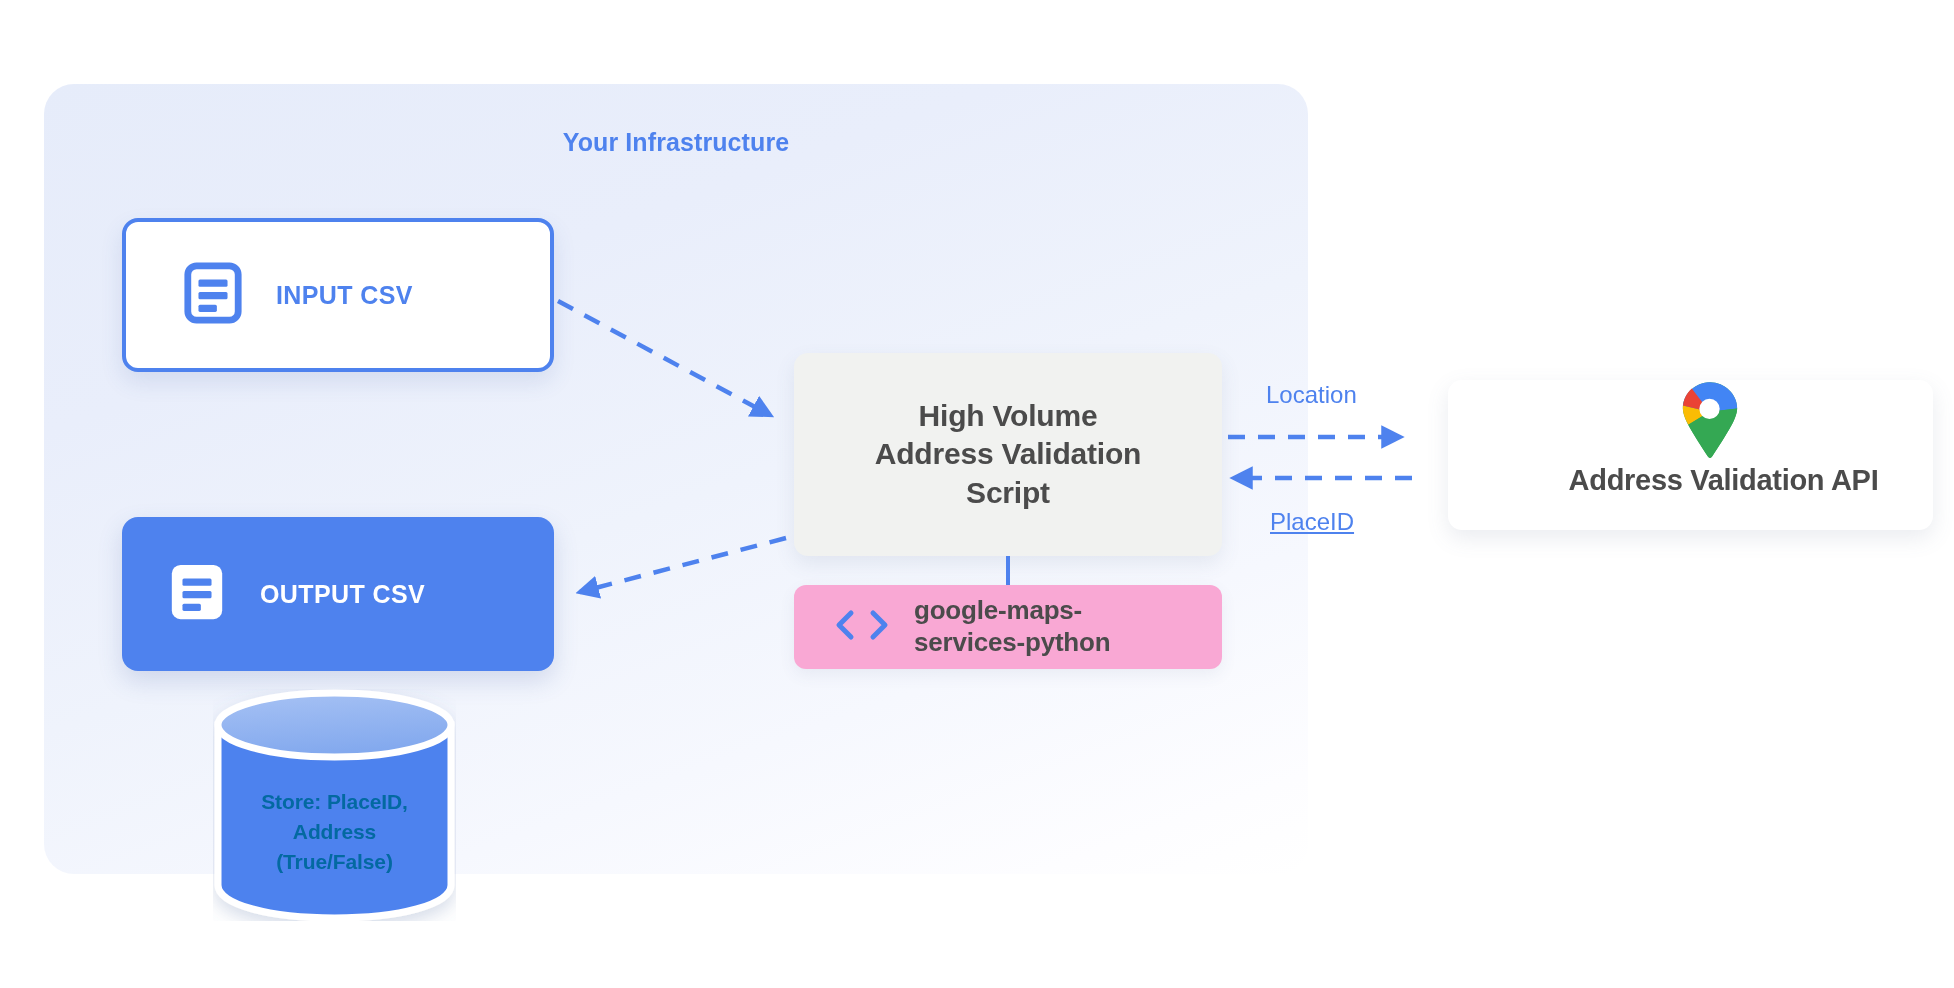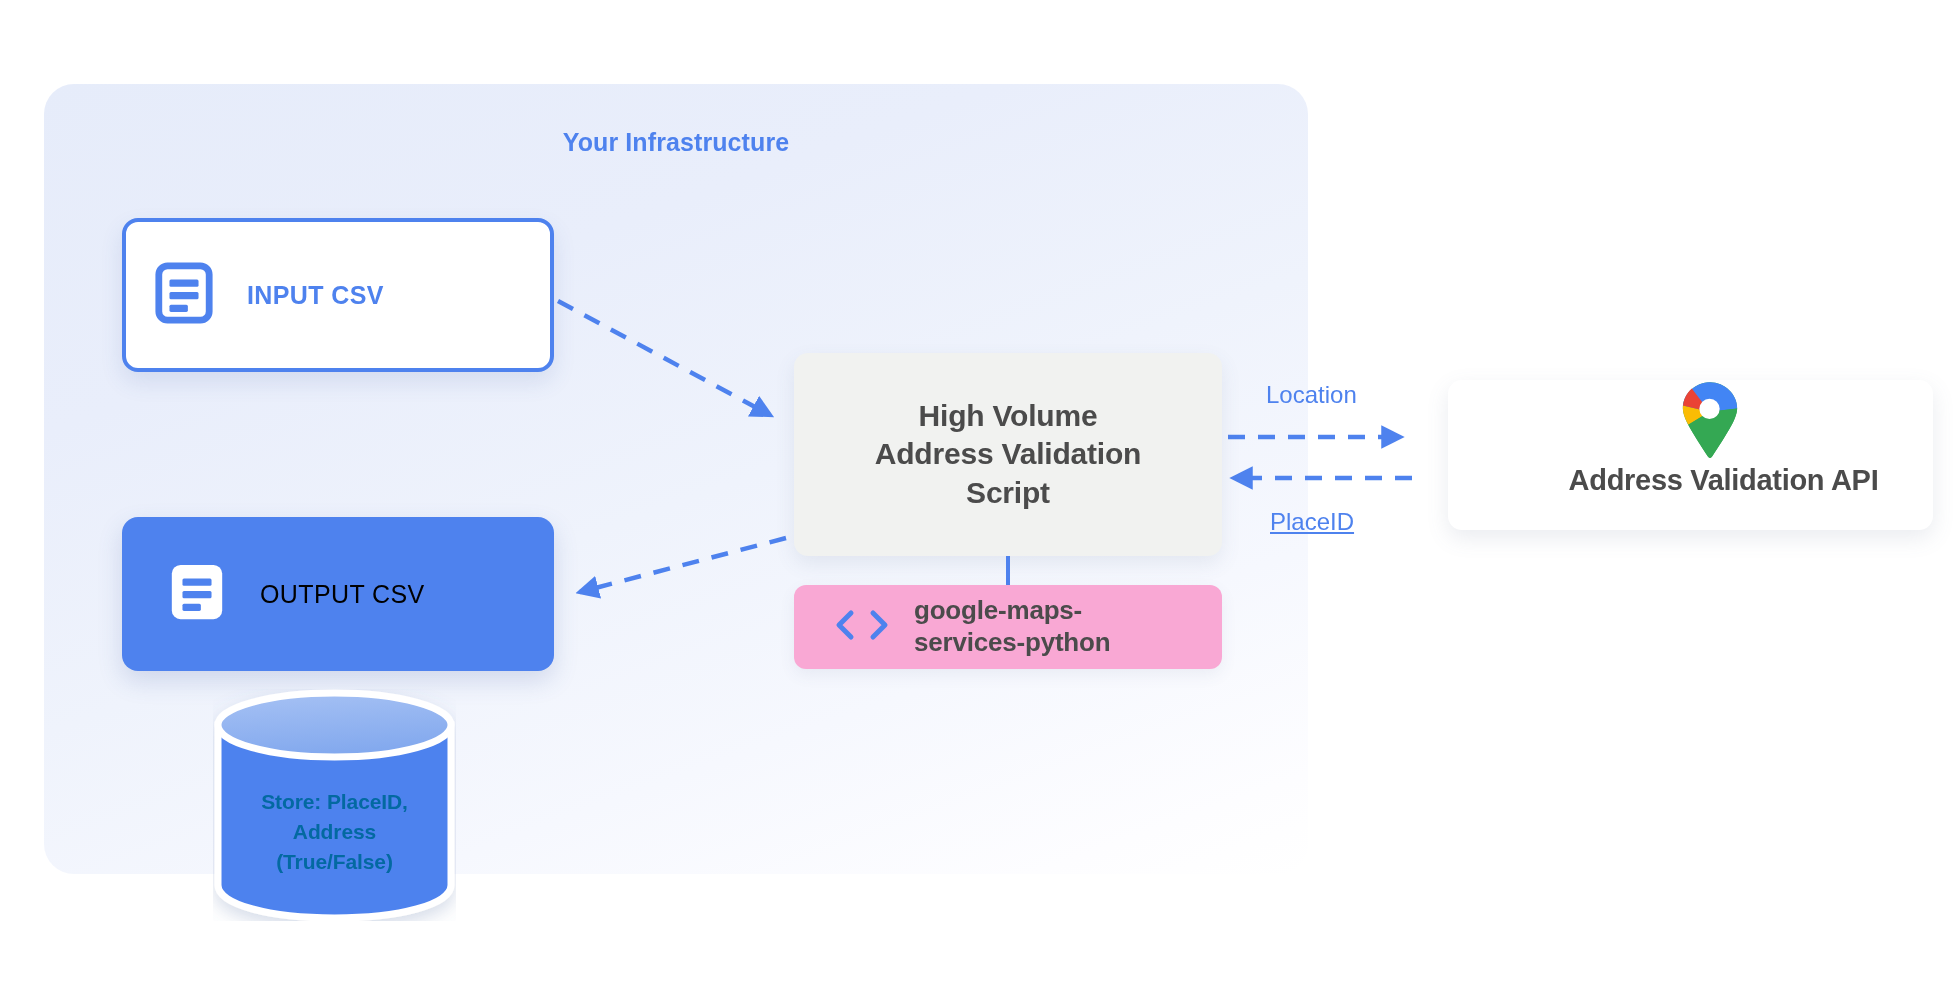--- a/index.html
+++ b/index.html
@@ -63,21 +63,21 @@
 
   
   .input-csv {
     left: 122px;
     top: 170px;
     width: 432px;
     height: 154px;
     background: #ffffff;
     border: 4px solid #4e82ee;
     border-radius: 16px;
-    padding-left: 27px;
+    padding-left: 56px;
     box-shadow: 0 10px 22px rgba(60, 90, 160, 0.13);
   }
   .input-csv .card-label {
     font-size: 25px;
     font-weight: 700;
     color: #4e82ee;
     letter-spacing: 0.4px;
     margin-left: 32px;
   }
 
@@ -87,22 +87,22 @@
     top: 469px;
     width: 432px;
     height: 154px;
     background: #4e82ee;
     border-radius: 16px;
     padding-left: 44px;
     box-shadow: 0 10px 24px rgba(60, 90, 160, 0.18);
   }
   .output-csv .card-label {
     font-size: 25px;
-    font-weight: 400;
-    color: #000000;
+    font-weight: 700;
+    color: #ffffff;
     letter-spacing: 0.4px;
     margin-left: 32px;
   }
 
   
   .doc-icon { width: 62px; height: 62px; flex: 0 0 auto; }
 
   
   .script-box {
     position: absolute;

